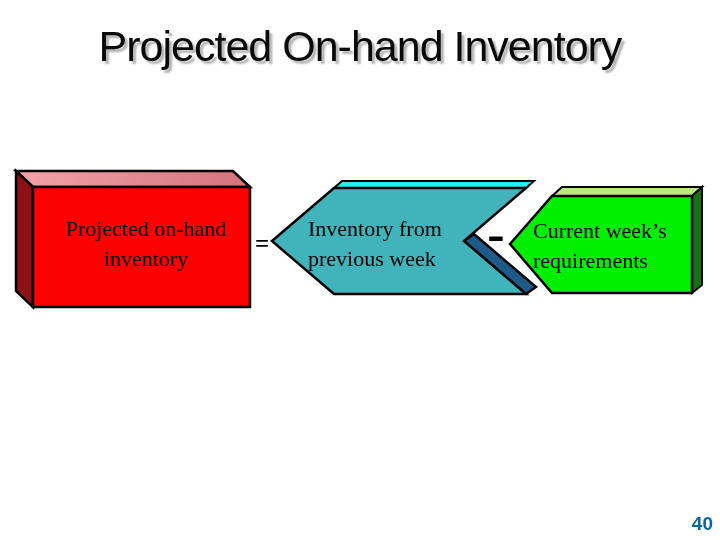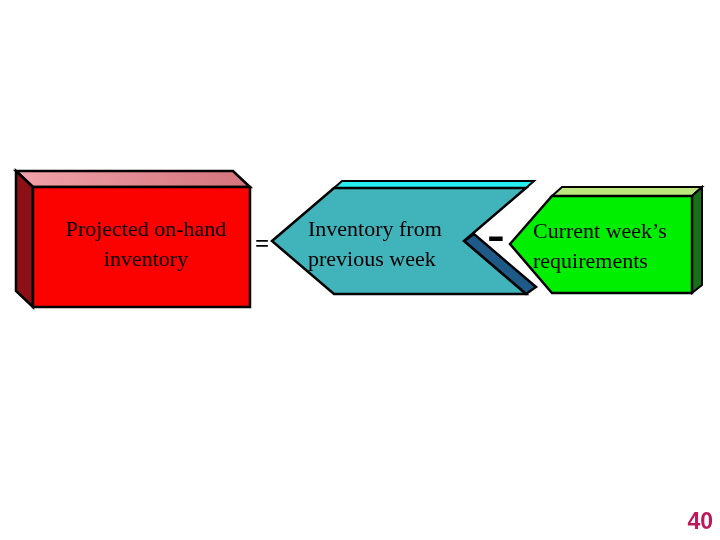--- a/index.html
+++ b/index.html
@@ -26,28 +26,29 @@
   .mid{text-anchor:middle;}
   .op{
     font-family:"Liberation Serif", serif;
     font-weight:bold;fill:#000000;text-anchor:middle;
   }
   .op-eq{font-size:25px;}
   .op-minus{font-size:52px;}
   .page-number{
     position:absolute;right:7px;bottom:5px;
     font-family:"Liberation Sans", sans-serif;
-    font-size:23px;font-weight:bold;color:#be185d;
+    font-size:19px;font-weight:bold;color:#0369a1;
   }
 </style>
 </head>
 <body>
 
 <div class="slide">
 
+  <div class="title">Projected On-hand Inventory</div>
 
   <svg class="diagram" width="720" height="540" viewBox="0 0 720 540">
     <defs>
       <linearGradient id="boxTopGrad" x1="0" y1="0" x2="1" y2="0">
         <stop offset="0" stop-color="#F2A3A9"></stop>
         <stop offset="1" stop-color="#D4737B"></stop>
       </linearGradient>
     </defs>
 
     <g>

